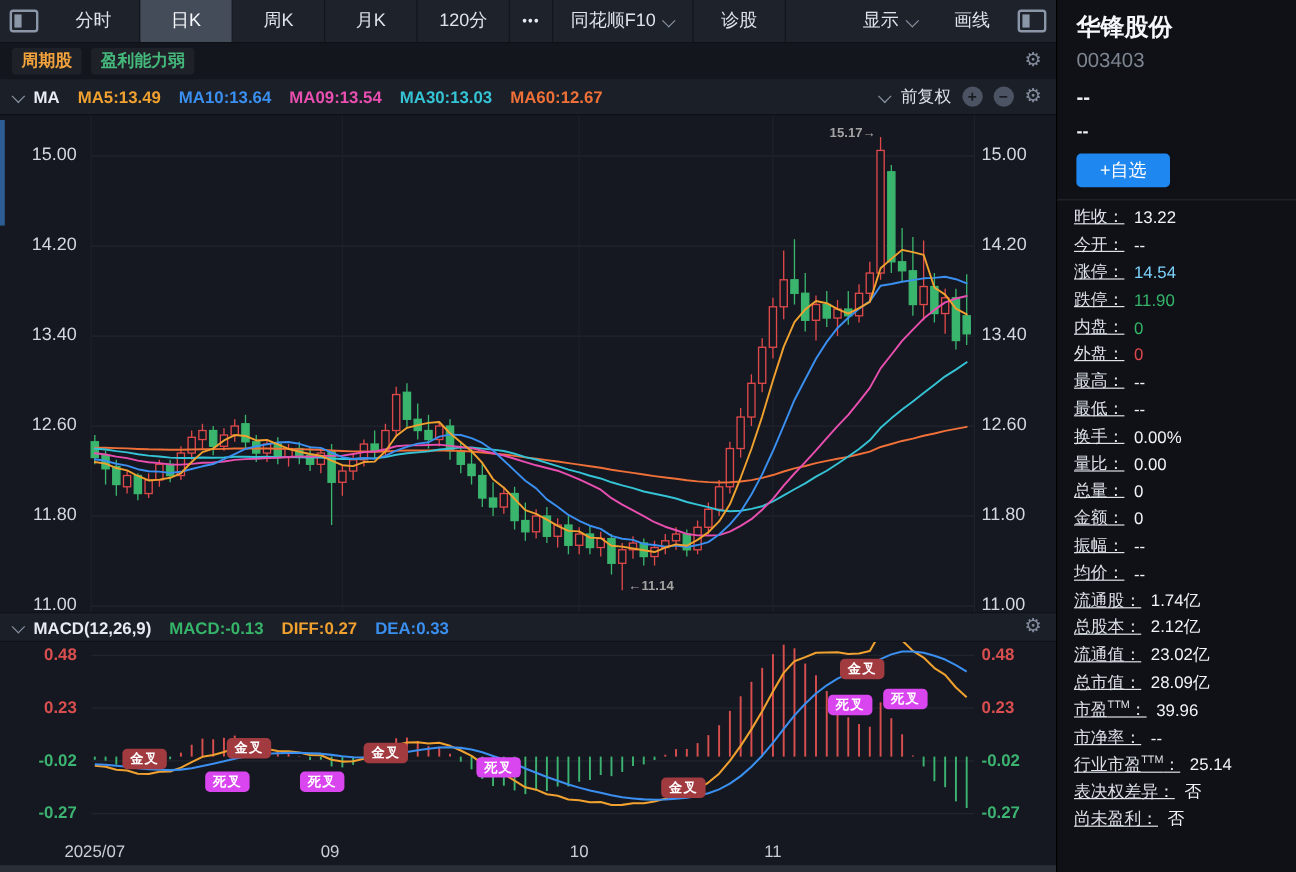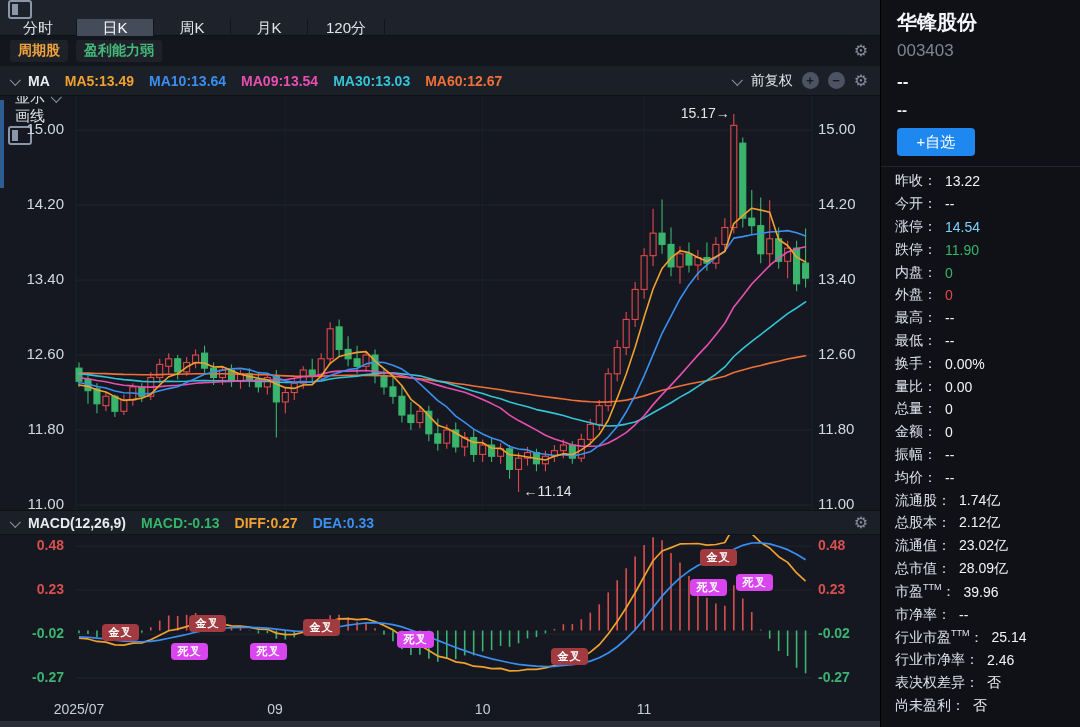--- a/index.html
+++ b/index.html
@@ -1,21 +1,21 @@
 <!DOCTYPE html>
 <html><head>
 <meta charset="utf-8">
 <style>
   html,body{margin:0;padding:0;background:#0b0d12;}
   .app{position:relative;width:1080px;height:727px;background:#151820;overflow:hidden;
        font-family:"Liberation Sans","DejaVu Sans",sans-serif;-webkit-font-smoothing:antialiased;}
   
   .main{position:absolute;left:0;top:0;width:880px;height:727px;background:#151820;}
   .toolbar{position:absolute;top:0;left:0;width:880px;height:36px;background:#1e222b;
-           display:flex;align-items:stretch;border-bottom:1px solid #0e1116;box-sizing:border-box;flex-direction:column;}
+           display:flex;align-items:stretch;border-bottom:1px solid #0e1116;box-sizing:border-box;}
   .ptoggle{width:20px;height:15px;border:2px solid #8b96a8;border-radius:3px;position:relative;align-self:center;}
   .ptoggle::before{content:'';position:absolute;left:2px;top:2px;bottom:2px;width:6px;background:#8b96a8;}
   .ptg-wrap{display:flex;align-items:center;padding:0 8px;}
   .tab{display:flex;align-items:center;justify-content:center;color:#dfe3ea;font-size:15px;
        border-right:1px solid #12151b;white-space:nowrap;}
   #tabs{display:flex;}
   #tabs .tab{width:76px;}
   .tab.active{background:#454c59;color:#f7f9fc;}
   .tab.more{width:35px;font-size:11px;letter-spacing:1px;color:#e8ebf1;}
   .tab.wide{width:116px;}
@@ -40,40 +40,40 @@
   svg#kline{position:absolute;top:96px;left:0;}
   svg#macd{position:absolute;top:535px;left:0;}
   #layer{position:absolute;left:0;top:0;width:880px;height:727px;pointer-events:none;}
   .ylab{position:absolute;font-size:15px;color:#d3d8e0;width:58px;}
   .ylab.left{left:6px;text-align:right;}
   .ylab.right{left:818px;text-align:left;}
   .mlab{position:absolute;font-size:14px;width:58px;font-weight:bold;}
   .mlab.left{left:6px;text-align:right;}
   .mlab.right{left:818px;}
   .xlab{position:absolute;top:701px;width:80px;text-align:center;font-size:14px;color:#c9ced6;}
-  .anno{position:absolute;font-size:14px;color:#e5e5e5;white-space:nowrap;}
+  .anno{position:absolute;font-size:11px;color:#a3a3a3;white-space:nowrap;font-weight:bold;}
   .badge{position:absolute;width:37px;height:17px;border-radius:4px;color:#fff;font-size:11px;font-weight:bold;
          display:flex;align-items:center;justify-content:center;letter-spacing:1px;}
   .badge.golden{background:#a23b40;}
   .badge.death{background:#d946ef;}
   .bottomstrip{position:absolute;top:721px;left:0;width:880px;height:6px;background:#2a2e37;}
   .rail-ind{position:absolute;left:0;top:100px;width:4px;height:88px;background:#2d5d93;}
   
   .sidebar{position:absolute;left:880px;top:0;width:200px;height:727px;background:#0f1116;
            border-left:1px solid #000;box-sizing:border-box;}
   .sb-name{position:absolute;top:9px;left:16px;font-size:20px;font-weight:bold;color:#f5f7fa;}
   .sb-code{position:absolute;top:41px;left:16px;font-size:17px;color:#7e8591;}
   .sb-price{position:absolute;top:72px;left:16px;font-size:17px;font-weight:bold;color:#eef1f5;}
   .sb-change{position:absolute;top:101px;left:16px;font-size:15px;font-weight:bold;color:#eef1f5;}
   .sb-btn{position:absolute;top:128px;left:16px;width:78px;height:28px;background:#1f87f0;color:#fff;
           font-size:15px;border:none;border-radius:4px;display:flex;align-items:center;justify-content:center;cursor:pointer;}
   .sb-div{position:absolute;top:166px;left:0;width:200px;height:1px;background:#23262e;}
   #stats{position:absolute;top:170px;left:0;right:0;}
   .stat-row{height:22.8px;display:flex;align-items:center;padding:0 14px;font-size:14px;}
-  .stat-label{color:#dde1e8;}
+  .stat-label{color:#dde1e8;text-decoration:underline;}
   .stat-value{margin-left:8px;}
   .stat-label sup{font-size:9px;}
 </style>
 </head>
 <body>
 
 <div class="app">
   <div class="main">
 
     <div class="toolbar">
@@ -547,24 +547,20 @@
         </div>
         <div class="stat-row">
           <span class="stat-label">市净率：</span>
           <span class="stat-value" style="color: rgb(240, 243, 247);">--</span>
         </div>
         <div class="stat-row">
           <span class="stat-label">行业市盈<sup>TTM</sup>：</span>
           <span class="stat-value" style="color: rgb(240, 243, 247);">25.14</span>
         </div>
         <div class="stat-row">
-          <span class="stat-label">行业市净率：</span>
-          <span class="stat-value" style="color: rgb(240, 243, 247);">2.46</span>
-        </div>
-        <div class="stat-row">
           <span class="stat-label">表决权差异：</span>
           <span class="stat-value" style="color: rgb(240, 243, 247);">否</span>
         </div>
         <div class="stat-row">
           <span class="stat-label">尚未盈利：</span>
           <span class="stat-value" style="color: rgb(240, 243, 247);">否</span>
         </div>
       </div>
   </div>
 </div>

